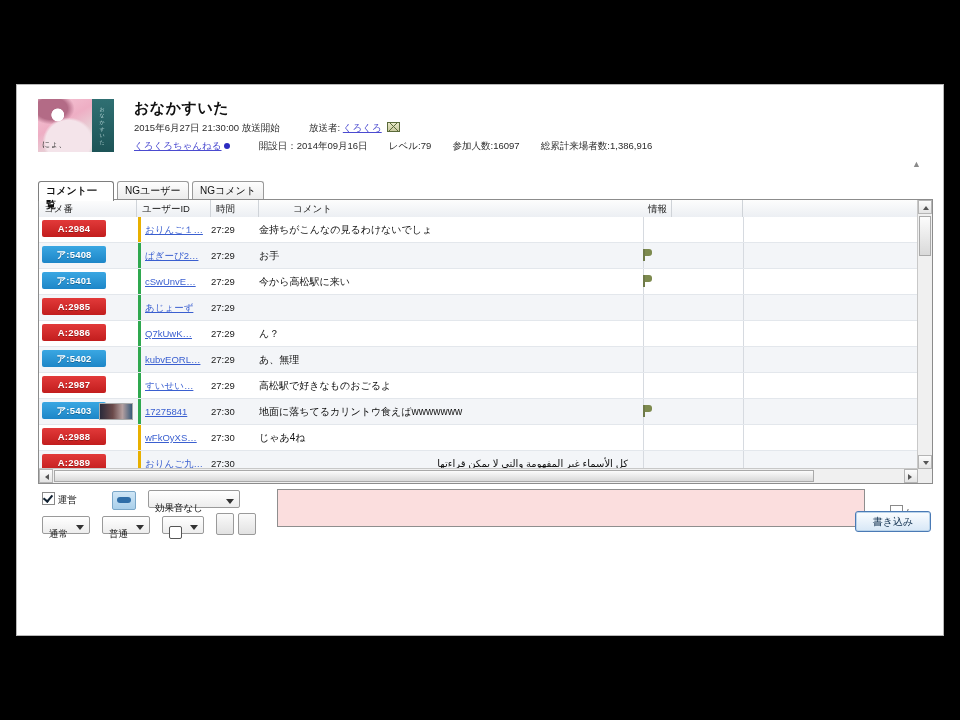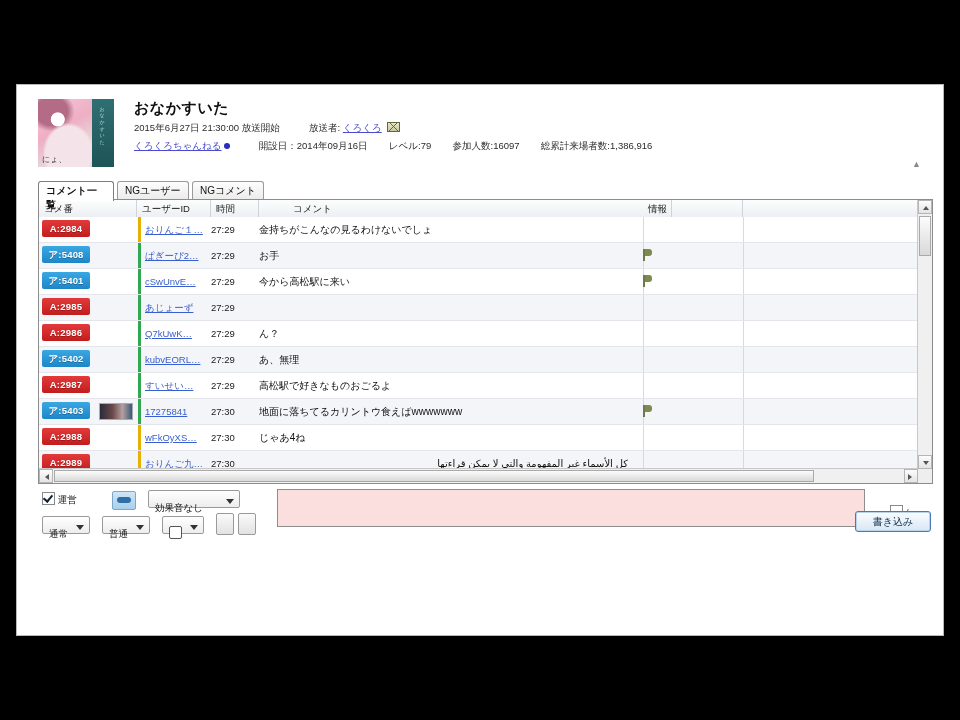--- a/index.html
+++ b/index.html
@@ -5,21 +5,21 @@
   html,body{margin:0;padding:0;background:#000;}
   body{width:960px;height:720px;overflow:hidden;font-family:"Liberation Sans","DejaVu Sans",sans-serif;}
 
   
   #stage{position:relative;width:960px;height:720px;background:#000;}
   #pane{position:absolute;left:16px;top:84px;width:928px;height:552px;background:#ffffff;
         border:1px solid #b8b8b8;box-sizing:border-box;}
 
   
   .hdr{position:absolute;left:21px;top:14px;right:10px;height:70px;}
-  .thumb{position:absolute;left:0;top:0;width:76px;height:68px;overflow:hidden;background:#fca5a5;}
+  .thumb{position:absolute;left:0;top:0;width:76px;height:53px;overflow:hidden;background:#fca5a5;}
   .thumb .pic{position:absolute;inset:0;
       background:
         radial-gradient(circle at 26% 30%, #ffffff 0 9%, rgba(255,255,255,0) 10%),
         radial-gradient(ellipse at 40% 80%, #f4e4ea 0 35%, rgba(244,228,234,0) 40%),
         radial-gradient(ellipse at 18% 18%, #b36b86 0 18%, rgba(179,107,134,0) 26%),
         linear-gradient(150deg,#f6c9d8 0%,#eeaec4 38%,#e6e0df 70%,#cfd2d2 100%);}
   .thumb .strip{position:absolute;right:0;top:0;width:22px;height:100%;
       background:linear-gradient(180deg,#2f6f72,#1d5457);}
   .thumb .strip span{display:block;color:#cfe9e9;font-size:5px;line-height:6px;
       writing-mode:vertical-rl;margin:4px 0 0 7px;letter-spacing:1px;opacity:.85;}
@@ -53,21 +53,21 @@
   .ghead{position:relative;height:17px;background:linear-gradient(#fdfdfd,#eceff3);
          border-bottom:1px solid #c2c6cc;}
   .gh{position:absolute;top:0;height:17px;font-size:9.5px;color:#1a1a1a;line-height:17px;
       border-right:1px solid #cfd3d8;padding-left:5px;box-sizing:border-box;overflow:hidden;white-space:nowrap;}
   .gbody{position:absolute;left:0;top:17px;right:0;bottom:0;overflow:hidden;}
   .grow{position:relative;height:25px;border-bottom:1px solid #e3e7ec;}
   .grow:nth-child(even){background:#f3f5f8;}
   .grow:nth-child(odd){background:#ffffff;}
 
   .cNum{position:absolute;left:0;top:0;width:54px;height:25px;}
-  .badge{position:absolute;left:3px;top:3px;width:48px;height:17px;border-radius:2px;
+  .badge{position:absolute;left:3px;top:3px;width:64px;height:17px;border-radius:2px;
          color:#fff;font-size:9.5px;font-weight:bold;line-height:17px;text-align:center;
          letter-spacing:.2px;text-shadow:0 1px 0 rgba(0,0,0,.25);}
   .badge.a{background:linear-gradient(#e23a3a,#c21d1d);}
   .badge.t{background:linear-gradient(#3aa7e2,#1d86c8);}
 
   .cMini{position:absolute;left:56px;top:0;width:42px;height:25px;}
   .mini{position:absolute;left:4px;top:4px;width:32px;height:15px;
         background:linear-gradient(90deg,#2a2a3a,#6b4a4a 40%,#b5a0a0 70%,#3a5a7a);
         border:1px solid #aaa;}
   .bar{position:absolute;left:99px;top:0;width:3px;height:25px;}

